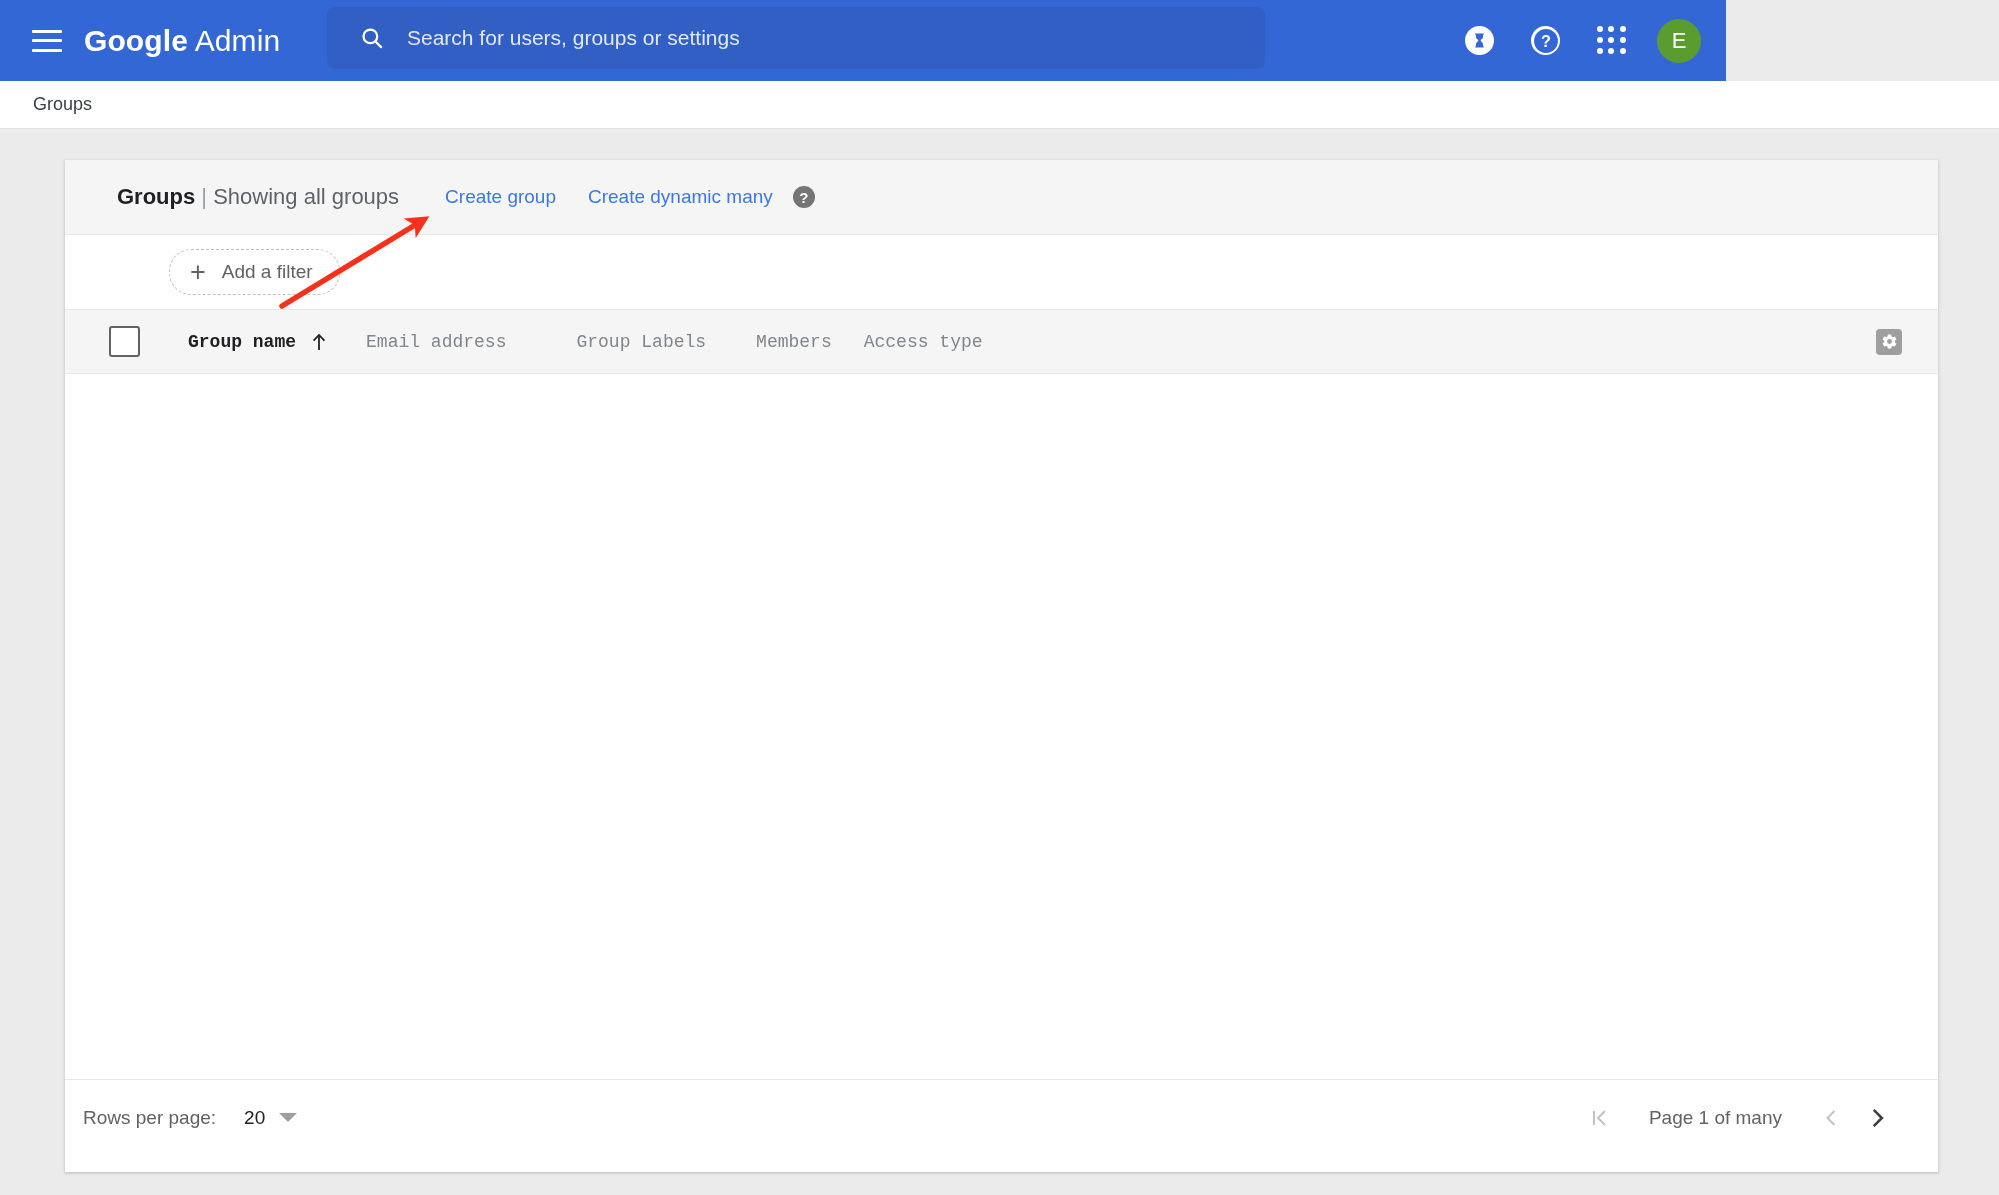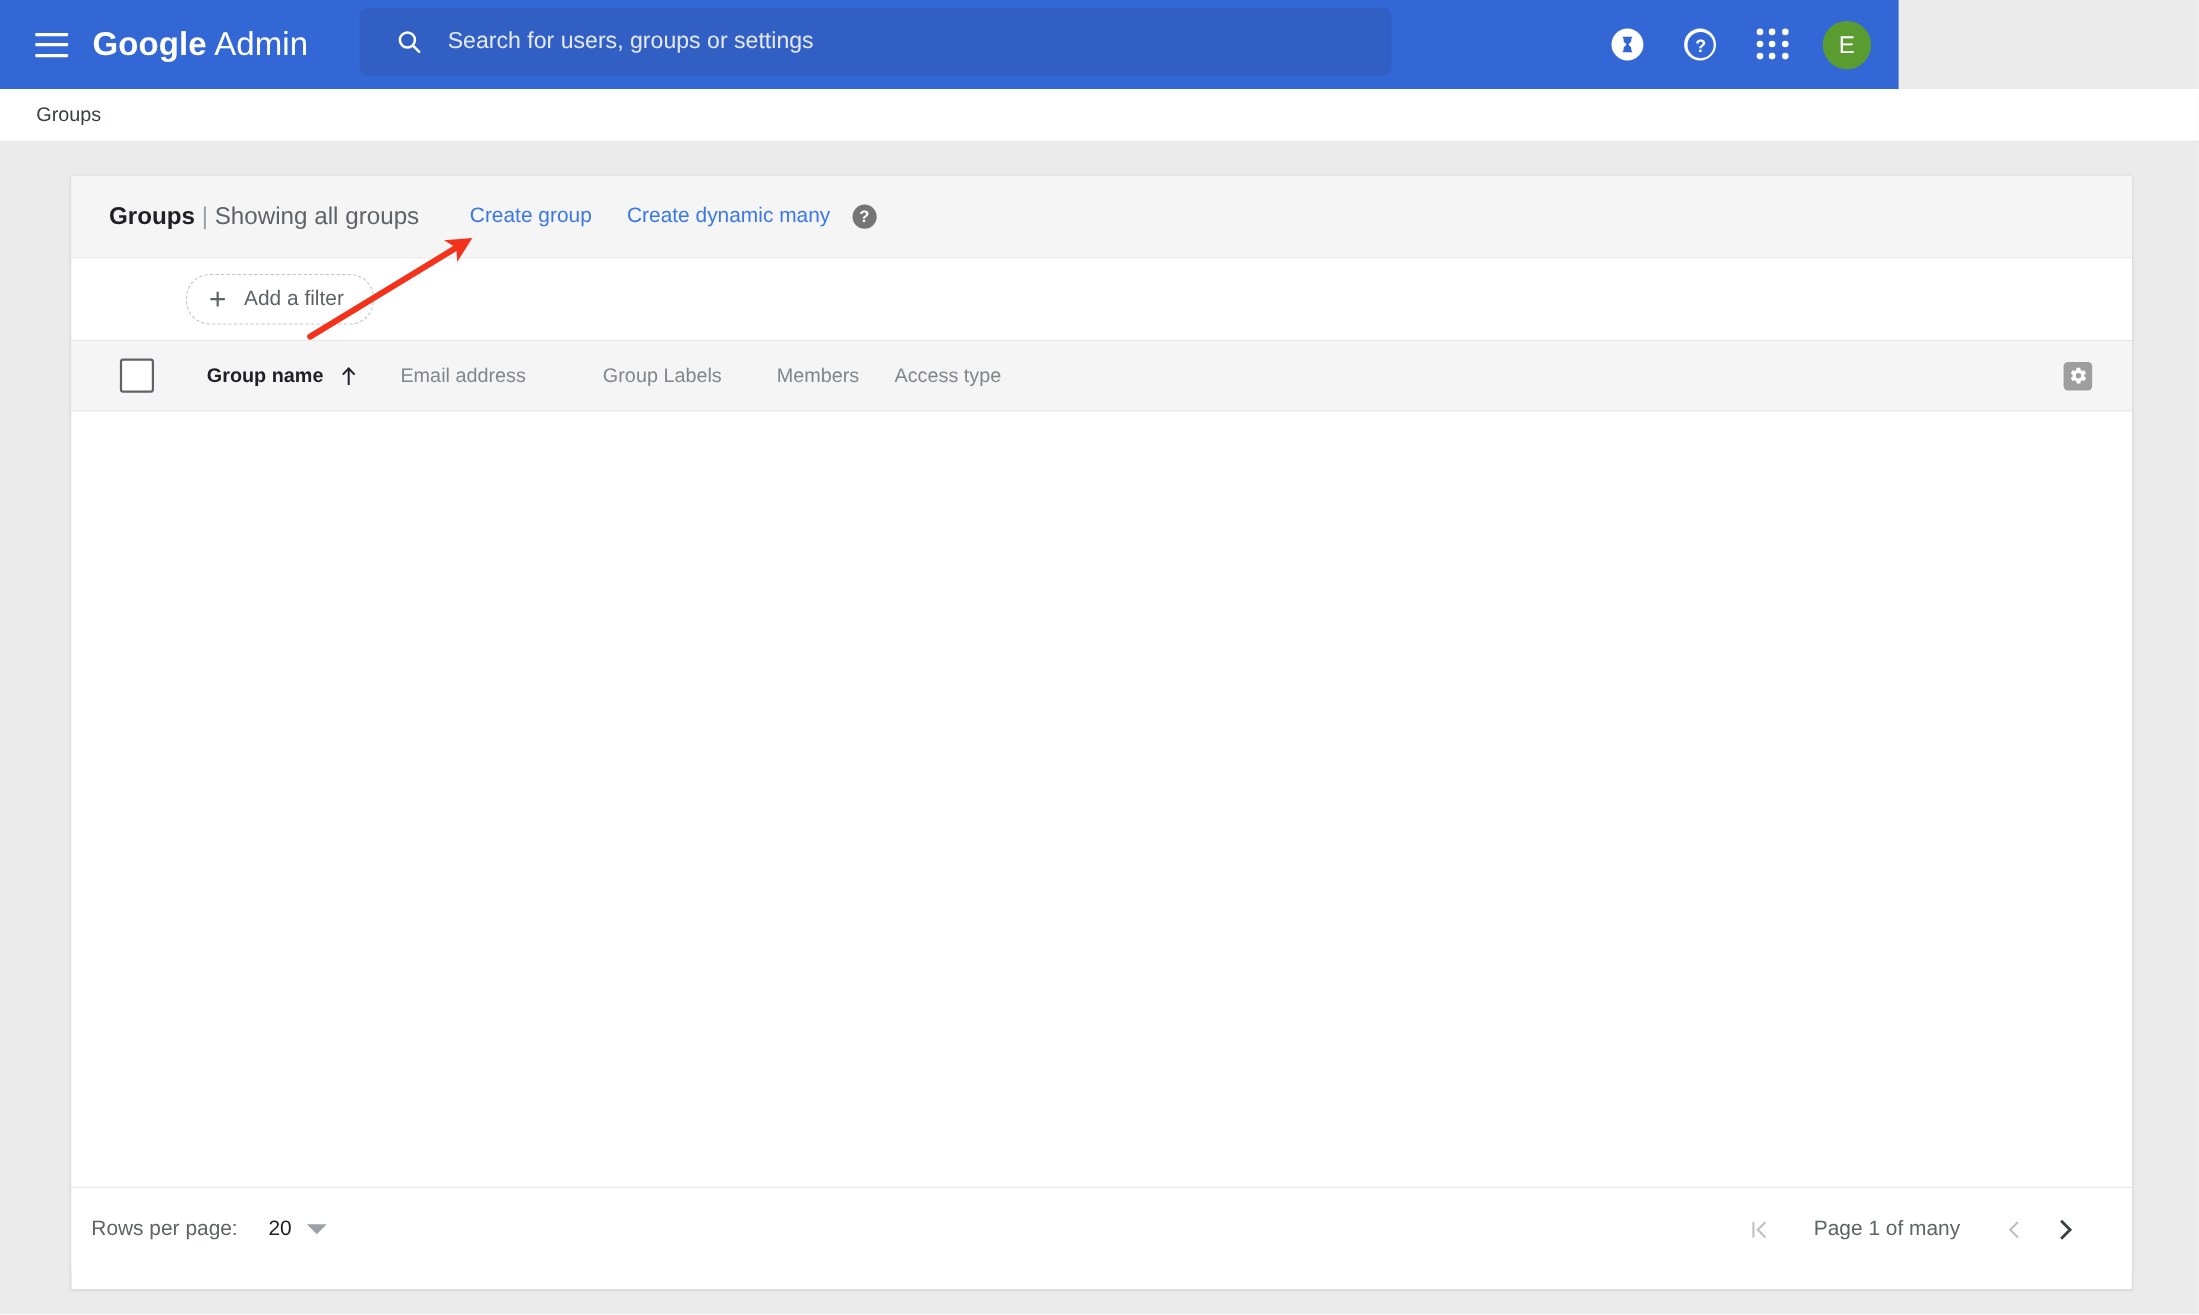--- a/index.html
+++ b/index.html
@@ -170,21 +170,21 @@
     background: #ffffff;
     box-shadow: 0 1px 2px rgba(60,64,67,0.18), 0 1px 3px 1px rgba(60,64,67,0.08);
   }
 
   .card-header {
     height: 74px;
     background: #f5f5f5;
     border-bottom: 1px solid #e8e8e8;
     display: flex;
     align-items: center;
-    padding-left: 34px;
+    padding-left: 52px;
   }
   .card-title {
     font-size: 22px;
     color: #3c4043;
     white-space: nowrap;
   }
   .card-title b { font-weight: bold; color: #202124; }
   .card-title .sep { color: #9aa0a6; font-weight: 400; }
   .card-title .sub { color: #5f6368; font-weight: 400; }
   .hdr-link {
@@ -240,20 +240,21 @@
   }
 
   .table-head {
     height: 63px;
     background: #f5f5f5;
     border-top: 1px solid #e8e8e8;
     border-bottom: 1px solid #e8e8e8;
     display: flex;
     align-items: center;
     position: relative;
+    font-family: Liberation Mono, monospace;
   }
   .chk {
     width: 27px;
     height: 27px;
     border: 2px solid #5f6368;
     border-radius: 3px;
     background: #ffffff;
     margin-left: 44px;
     cursor: pointer;
     flex: none;

